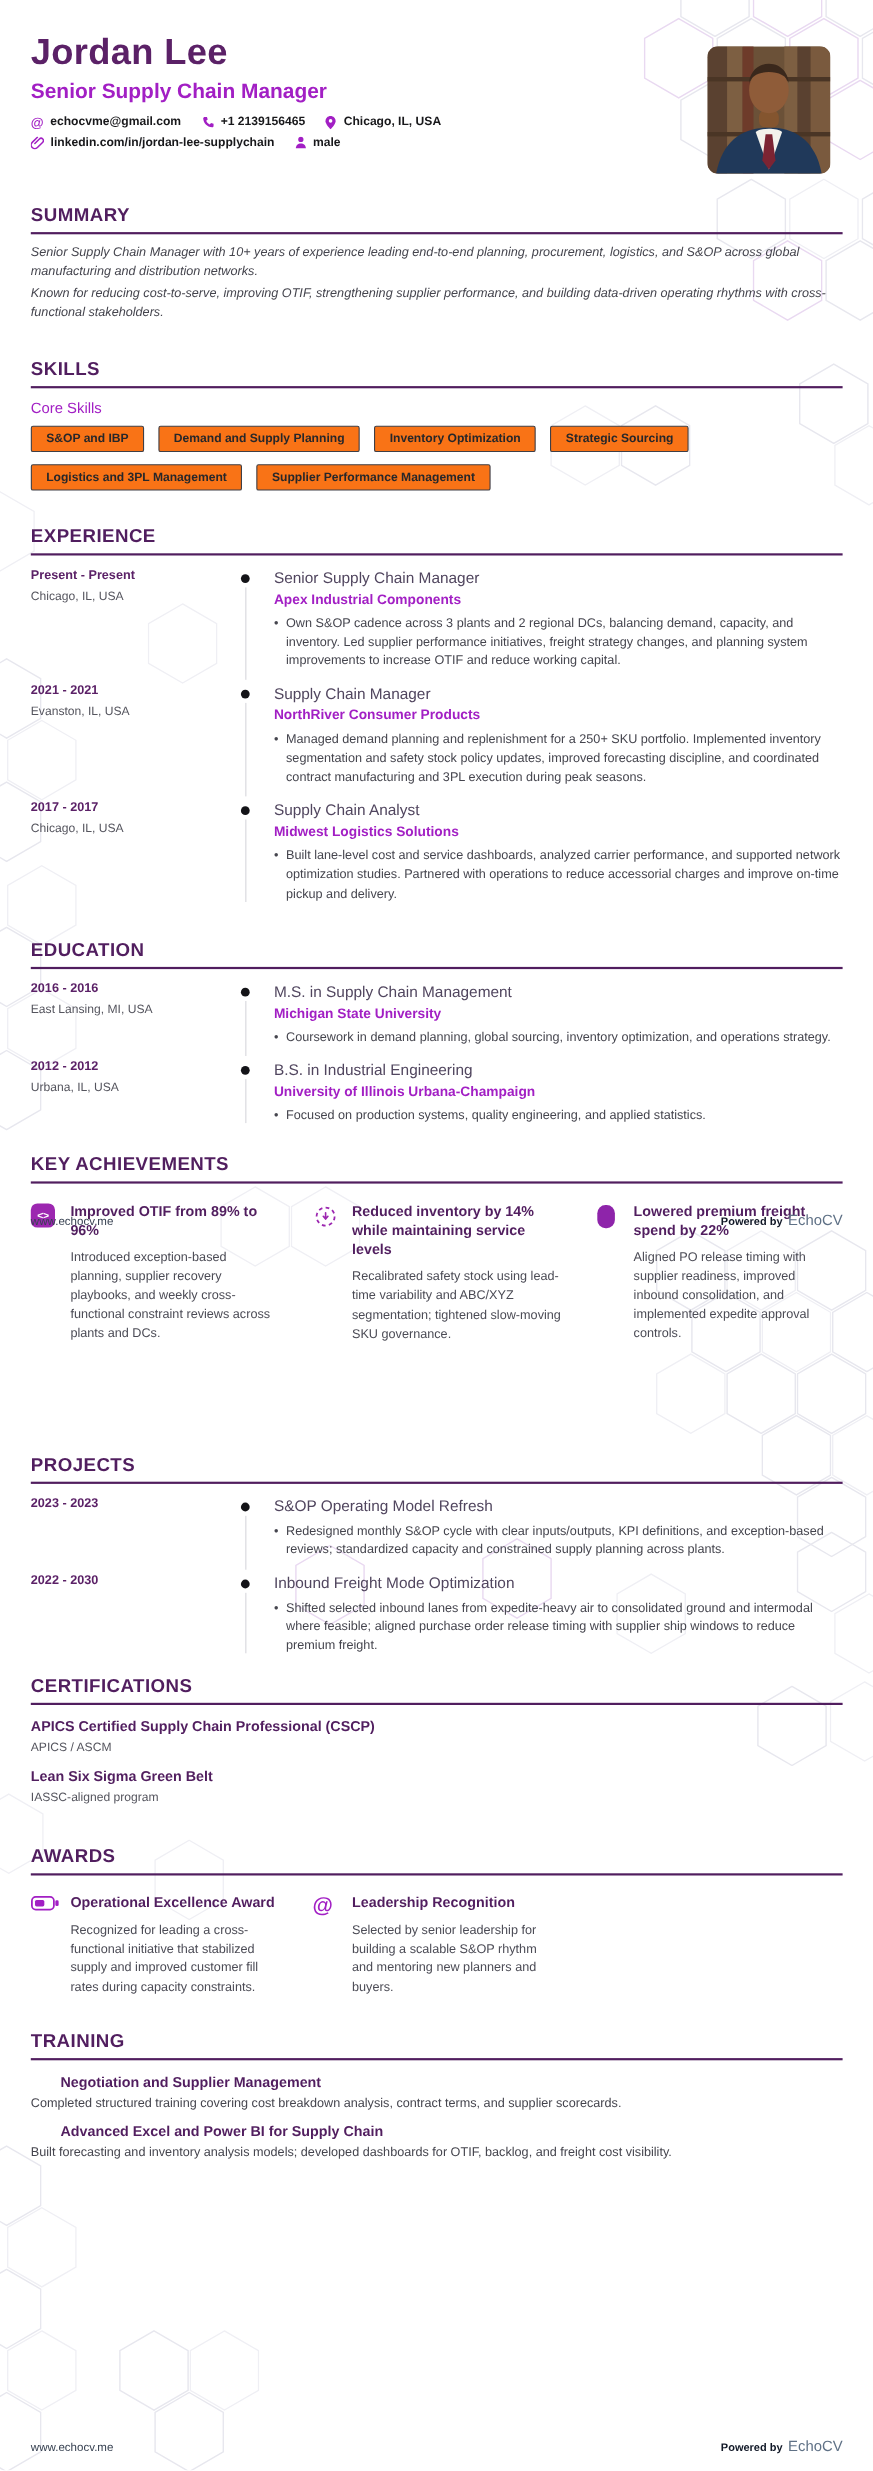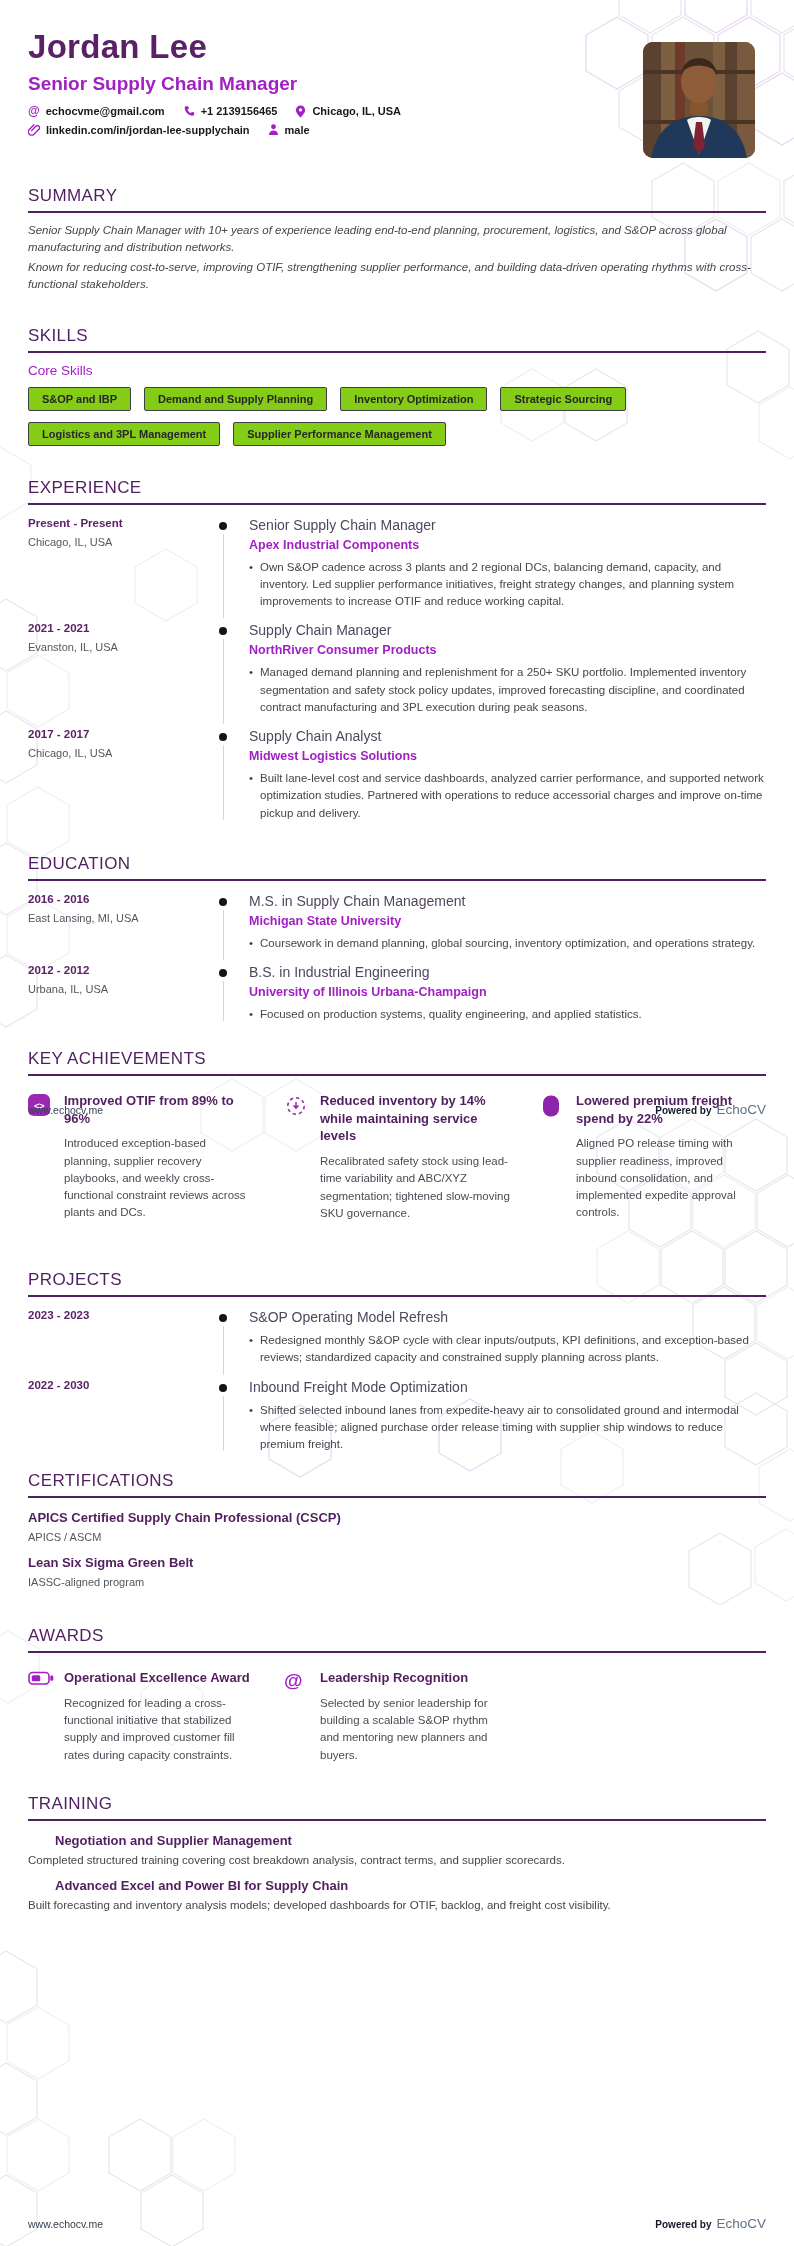--- a/index.html
+++ b/index.html
@@ -15,30 +15,30 @@
   
   .name { margin-top:30px; font-size:33px; line-height:1.05; font-weight:800; letter-spacing:.3px; color:#5b2167; }
   .jobtitle { margin-top:8px; font-size:19px; font-weight:700; color:#a21fc4; }
   .contacts { margin-top:10px; display:flex; flex-direction:column; gap:6px; }
   .crow { display:flex; align-items:center; gap:18px; }
   .citem { display:inline-flex; align-items:center; gap:6px; font-size:11px; font-weight:700; color:#18181b; }
   .cicon { color:#a21fc4; font-weight:700; font-size:12px; line-height:1; display:inline-flex; align-items:center; }
   .photo { position:absolute; left:643px; top:42px; width:112px; height:116px; border-radius:10px; overflow:hidden; z-index:2; }
 
   
-  .section-title { font-size:17px; font-weight:400; letter-spacing:.4px; color:#511e5f; }
+  .section-title { font-size:17px; font-weight:700; letter-spacing:.4px; color:#511e5f; }
   .rule { height:2px; background:#511e5f; margin-top:5px; }
   .sec-summary { margin-top:50px; }
   .sum-p { margin-top:9px; font-size:11.5px; line-height:1.5; color:#45454e;font-style:italic; }
   .sum-p + .sum-p { margin-top:3px; }
 
   .sec-skills { margin-top:32px; }
   .skill-group { margin-top:10px; font-size:13.5px; color:#a21fc4; }
   .chips { margin-top:9px; display:flex; flex-wrap:wrap; gap:11px 13px; }
-  .chip { border:1.5px solid #3f3f46; border-radius:2px; background:#84cc16; padding:5px 13px; font-size:11px; font-weight:700; color:#27272a; white-space:nowrap; }
+  .chip { border:1.5px solid #3f3f46; border-radius:2px; background:#f97316; padding:5px 13px; font-size:11px; font-weight:700; color:#27272a; white-space:nowrap; }
 
   .sec { margin-top:32px; }
   .entries { margin-top:12px; }
   .entry { display:grid; grid-template-columns:177px 44px 1fr; }
   .entry + .entry { margin-top:12px; }
   .e-date { font-size:11.5px; font-weight:700; color:#5b2167; }
   .e-loc { margin-top:7px; font-size:11px; color:#55555e; }
   .tl { position:relative; }
   .tl-dot { position:absolute; left:14px; top:5px; width:8px; height:8px; border-radius:50%; background:#141418; }
   .tl-line { position:absolute; left:17.5px; top:17px; bottom:-8px; width:1px; background:#d6d6dc; }
@@ -51,21 +51,21 @@
 
   .sec-achv { margin-top:26px; }
   .cards3 { margin-top:16px; display:grid; grid-template-columns:1fr 1fr 1fr; gap:0 30px; }
   .card { display:grid; grid-template-columns:36px 1fr; }
   .card-icon { padding-top:2px; }
   .card-title { font-size:13px; font-weight:700; line-height:1.35; color:#511e5f; }
   .card-desc { margin-top:8px; font-size:11.5px; line-height:1.5; color:#4b4b55; }
   .codebox { width:22px; height:22px; border-radius:6px; background:#9c27b0; color:#fff; display:flex; align-items:center; justify-content:center; font-size:9.5px; font-weight:700; letter-spacing:-.5px; }
   .at-glyph { font-size:19px; font-weight:700; color:#a21fc4; line-height:1; }
 
-  .sec-projects { margin-top:48px; }
+  .sec-projects { margin-top:100px; }
   .sec-certs { margin-top:18px; }
   .cert-item { margin-top:12px; }
   .cert-name { font-size:13px; font-weight:700; color:#511e5f; }
   .cert-org { margin-top:6px; font-size:11px; color:#55555e; }
   .sec-awards { margin-top:38px; }
   .sec-training { margin-top:30px; }
   .tr-item { margin-top:12px; }
   .tr-name { font-size:13px; font-weight:700; color:#511e5f;padding-left:27px; }
   .tr-desc { margin-top:6px; font-size:11.5px; color:#45454e; }
 

